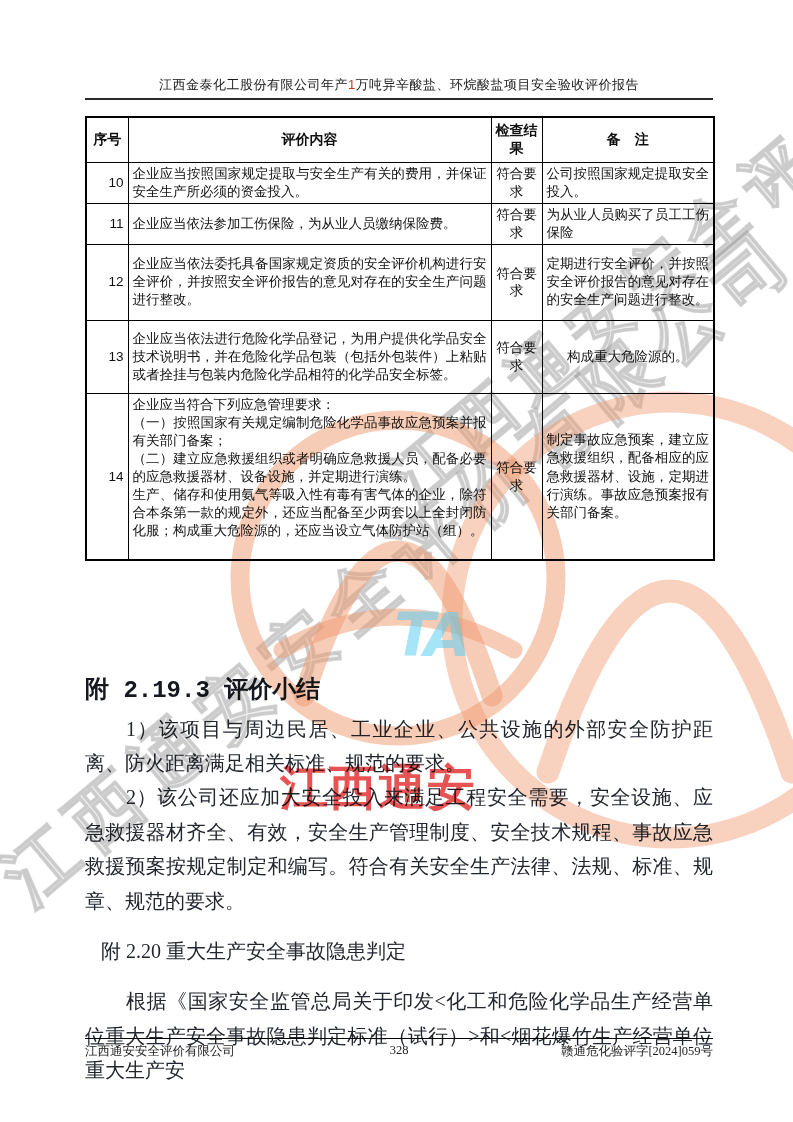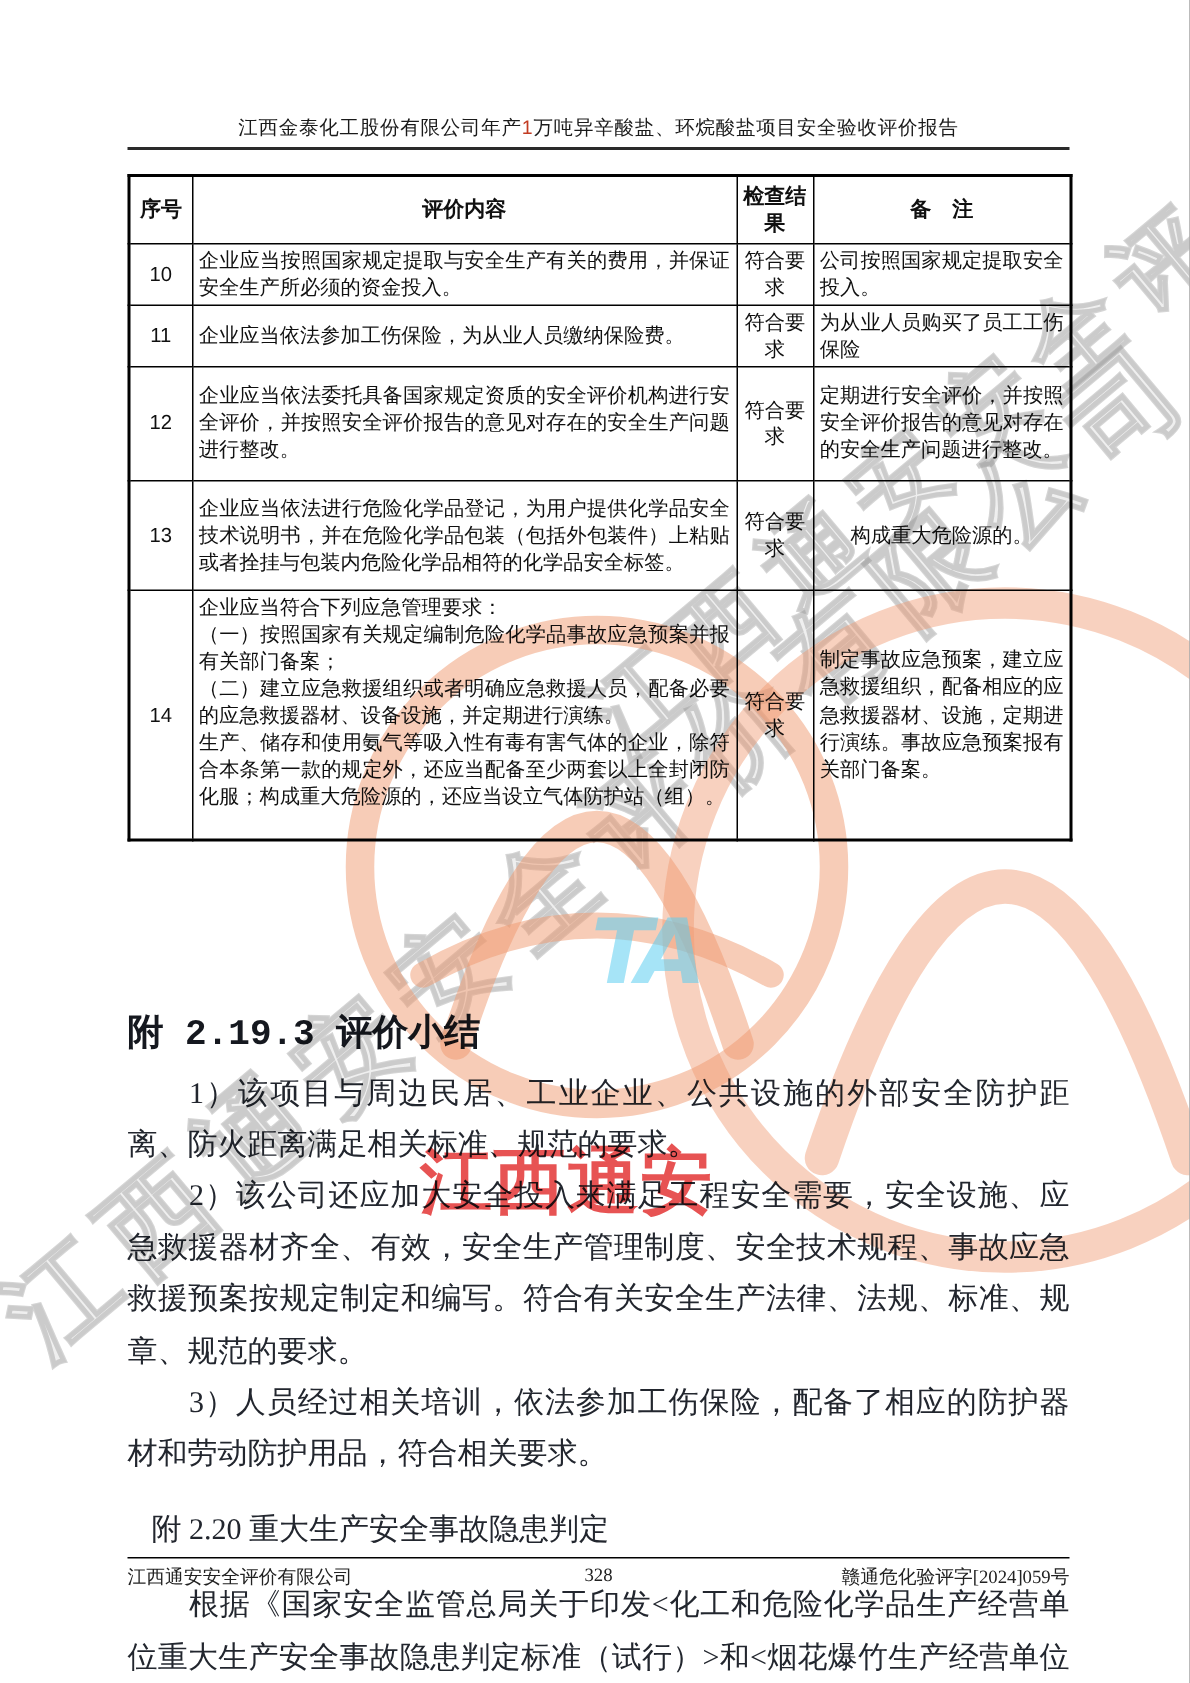--- a/index.html
+++ b/index.html
@@ -29,21 +29,21 @@
     border:2.5px solid #000;
   }
   table.eval th, table.eval td {
     border:1.2px solid #000; padding:2px 4px;
     word-break:break-all; vertical-align:middle;
   }
   table.eval thead th { font-weight:bold; font-size:14px; text-align:center; line-height:1.25; }
   thead tr { height:45px; }
   th.h-no { padding:1px 8px; }
   th.h-result { padding:1px 7px; }
-  td.cell-no { text-align:center; }
+  td.cell-no { text-align:right; }
   td.cell-content { text-align:justify; padding:2px 6px; }
   td.cell-result { text-align:center; padding:1px 7px; line-height:1.3; }
   td.cell-remark { text-align:justify; padding:2px 6px; }
   td.center-remark { text-align:center; }
   .va-top { vertical-align:top !important; }
   .prewrap { white-space:pre-wrap; }
   tr.r0 { height:125px; } tr.r1 { height:38px; } tr.r2 { height:39px; }
   tr.r3 { height:76px; } tr.r4 { height:73px; } tr.r5 { height:167px; }
 
   
@@ -177,21 +177,20 @@
             <div class="prewrap">制定事故应急预案，建立应急救援组织，配备相应的应急救援器材、设施，定期进行演练。事故应急预案报有关部门备案。</div>
           </td>
       </tr>
     </tbody>
   </table>
 
   <div class="sections">
     <h3>附 2.19.3 评价小结</h3>
     <p>1）该项目与周边民居、工业企业、公共设施的外部安全防护距离、防火距离满足相关标准、规范的要求。</p>
     <p>2）该公司还应加大安全投入来满足工程安全需要，安全设施、应急救援器材齐全、有效，安全生产管理制度、安全技术规程、事故应急救援预案按规定制定和编写。符合有关安全生产法律、法规、标准、规章、规范的要求。</p>
-    <p>3）人员经过相关培训，依法参加工伤保险，配备了相应的防护器材和劳动防护用品，符合相关要求。</p>
     <div class="sub-heading">附 2.20 重大生产安全事故隐患判定</div>
     <p>根据《国家安全监管总局关于印发&lt;化工和危险化学品生产经营单位重大生产安全事故隐患判定标准（试行）&gt;和&lt;烟花爆竹生产经营单位重大生产安</p>
   </div>
 
   <div class="footer-rule"></div>
   <div class="footer">
     <span class="fcenter">328</span>
     <span class="fleft">江西通安安全评价有限公司</span>
     <span class="fright">赣通危化验评字[2024]059号</span>
   </div>

